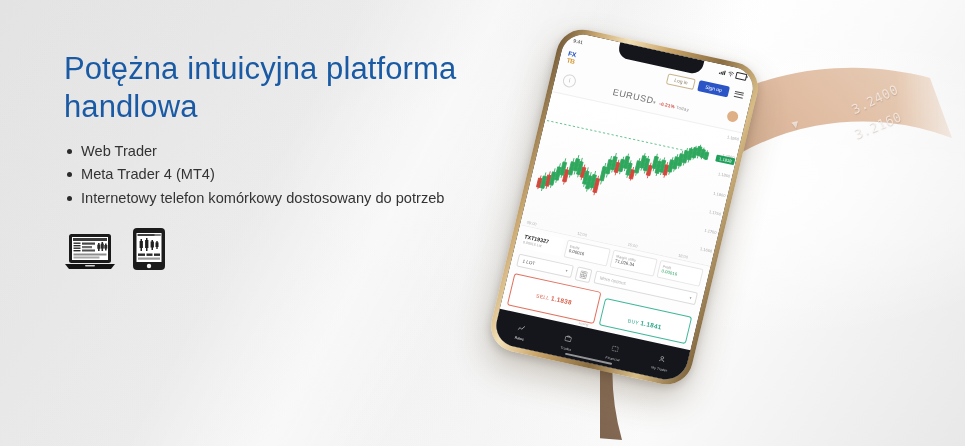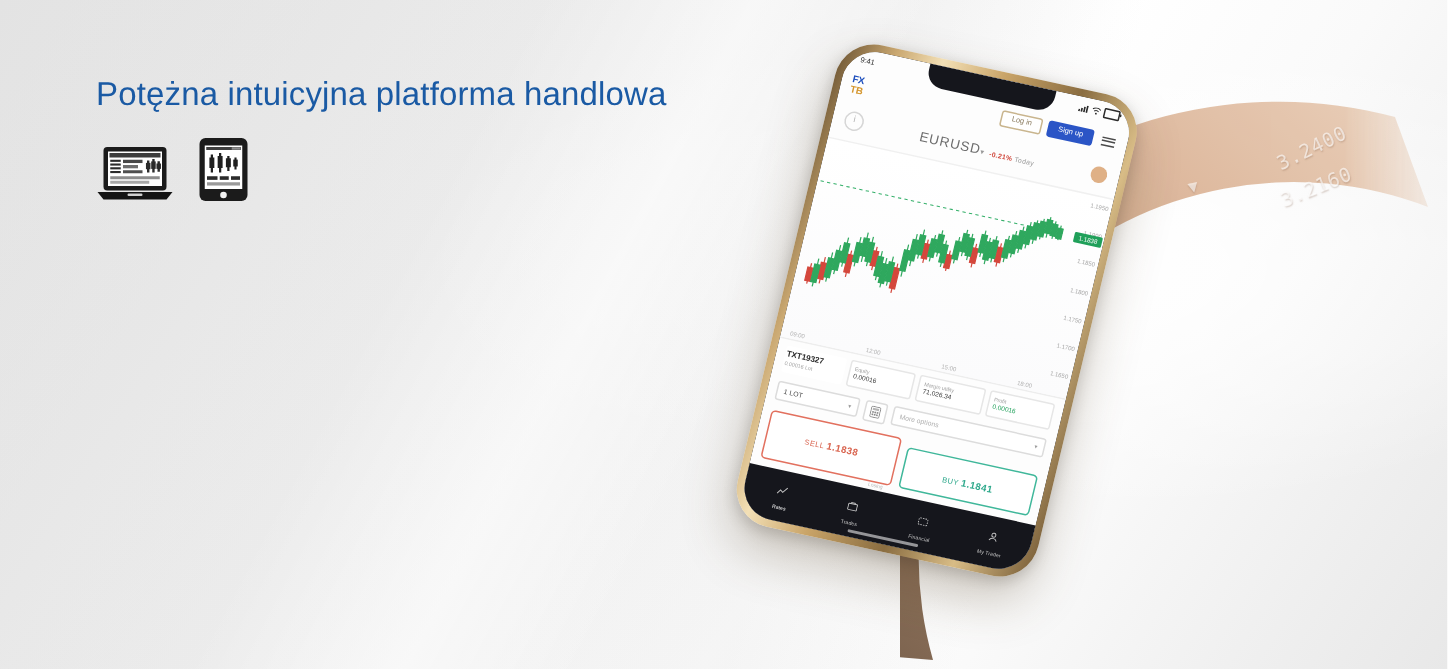--- a/index.html
+++ b/index.html
@@ -56,21 +56,21 @@
 
   
   .content {
     position: absolute;
     left: 64px;
     top: 50px;
     width: 470px;
   }
   .headline {
     margin: 0 0 14px 0;
-    font-size: 22px;
+    font-size: 31px;
     line-height: 1.22;
     font-weight: 400;
     color: #1a5aa4;
     letter-spacing: 0.1px;
   }
   .lede {
     margin: 0 0 14px 0;
     font-size: 14.6px;
     line-height: 1.52;
     color: #4a4a4a;
@@ -414,20 +414,25 @@
         <div class="arc-num" style="left: 90px; top: 113px; font-size: 15px; transform: rotate(2deg);">2.11%</div>
         <div class="arc-num" style="left: 22px; top: 150px; font-size: 16px; transform: rotate(14deg);">1.00</div>
         <div class="arc-num" style="left: 8px; top: 190px; font-size: 17px; transform: rotate(26deg);">-5.</div>
       </div>
   </div>
 
   <div class="content">
     <h1 class="headline">Potężna intuicyjna platforma handlowa</h1>
 
 
+    <ul class="feature-list" id="feature-list">
+        <li><span class="dot"></span><span>Web Trader</span></li>
+        <li><span class="dot"></span><span>Meta Trader 4 (MT4)</span></li>
+        <li><span class="dot"></span><span>Internetowy telefon komórkowy dostosowany do potrzeb</span></li>
+      </ul>
 
     <div class="device-icons">
 
       <span>
         <svg width="52" height="38" viewBox="0 0 52 38">
           <rect x="5" y="1" width="42" height="29" rx="2.5" fill="#1b1b1b"></rect>
           <rect x="8" y="4" width="36" height="23" fill="#ffffff"></rect>
           <rect x="9" y="5" width="34" height="3" fill="#3c3c3c"></rect>
           <rect x="9.5" y="9.5" width="7" height="1.4" fill="#2b2b2b"></rect>
           <rect x="9.5" y="12" width="7" height="1.4" fill="#2b2b2b"></rect>

